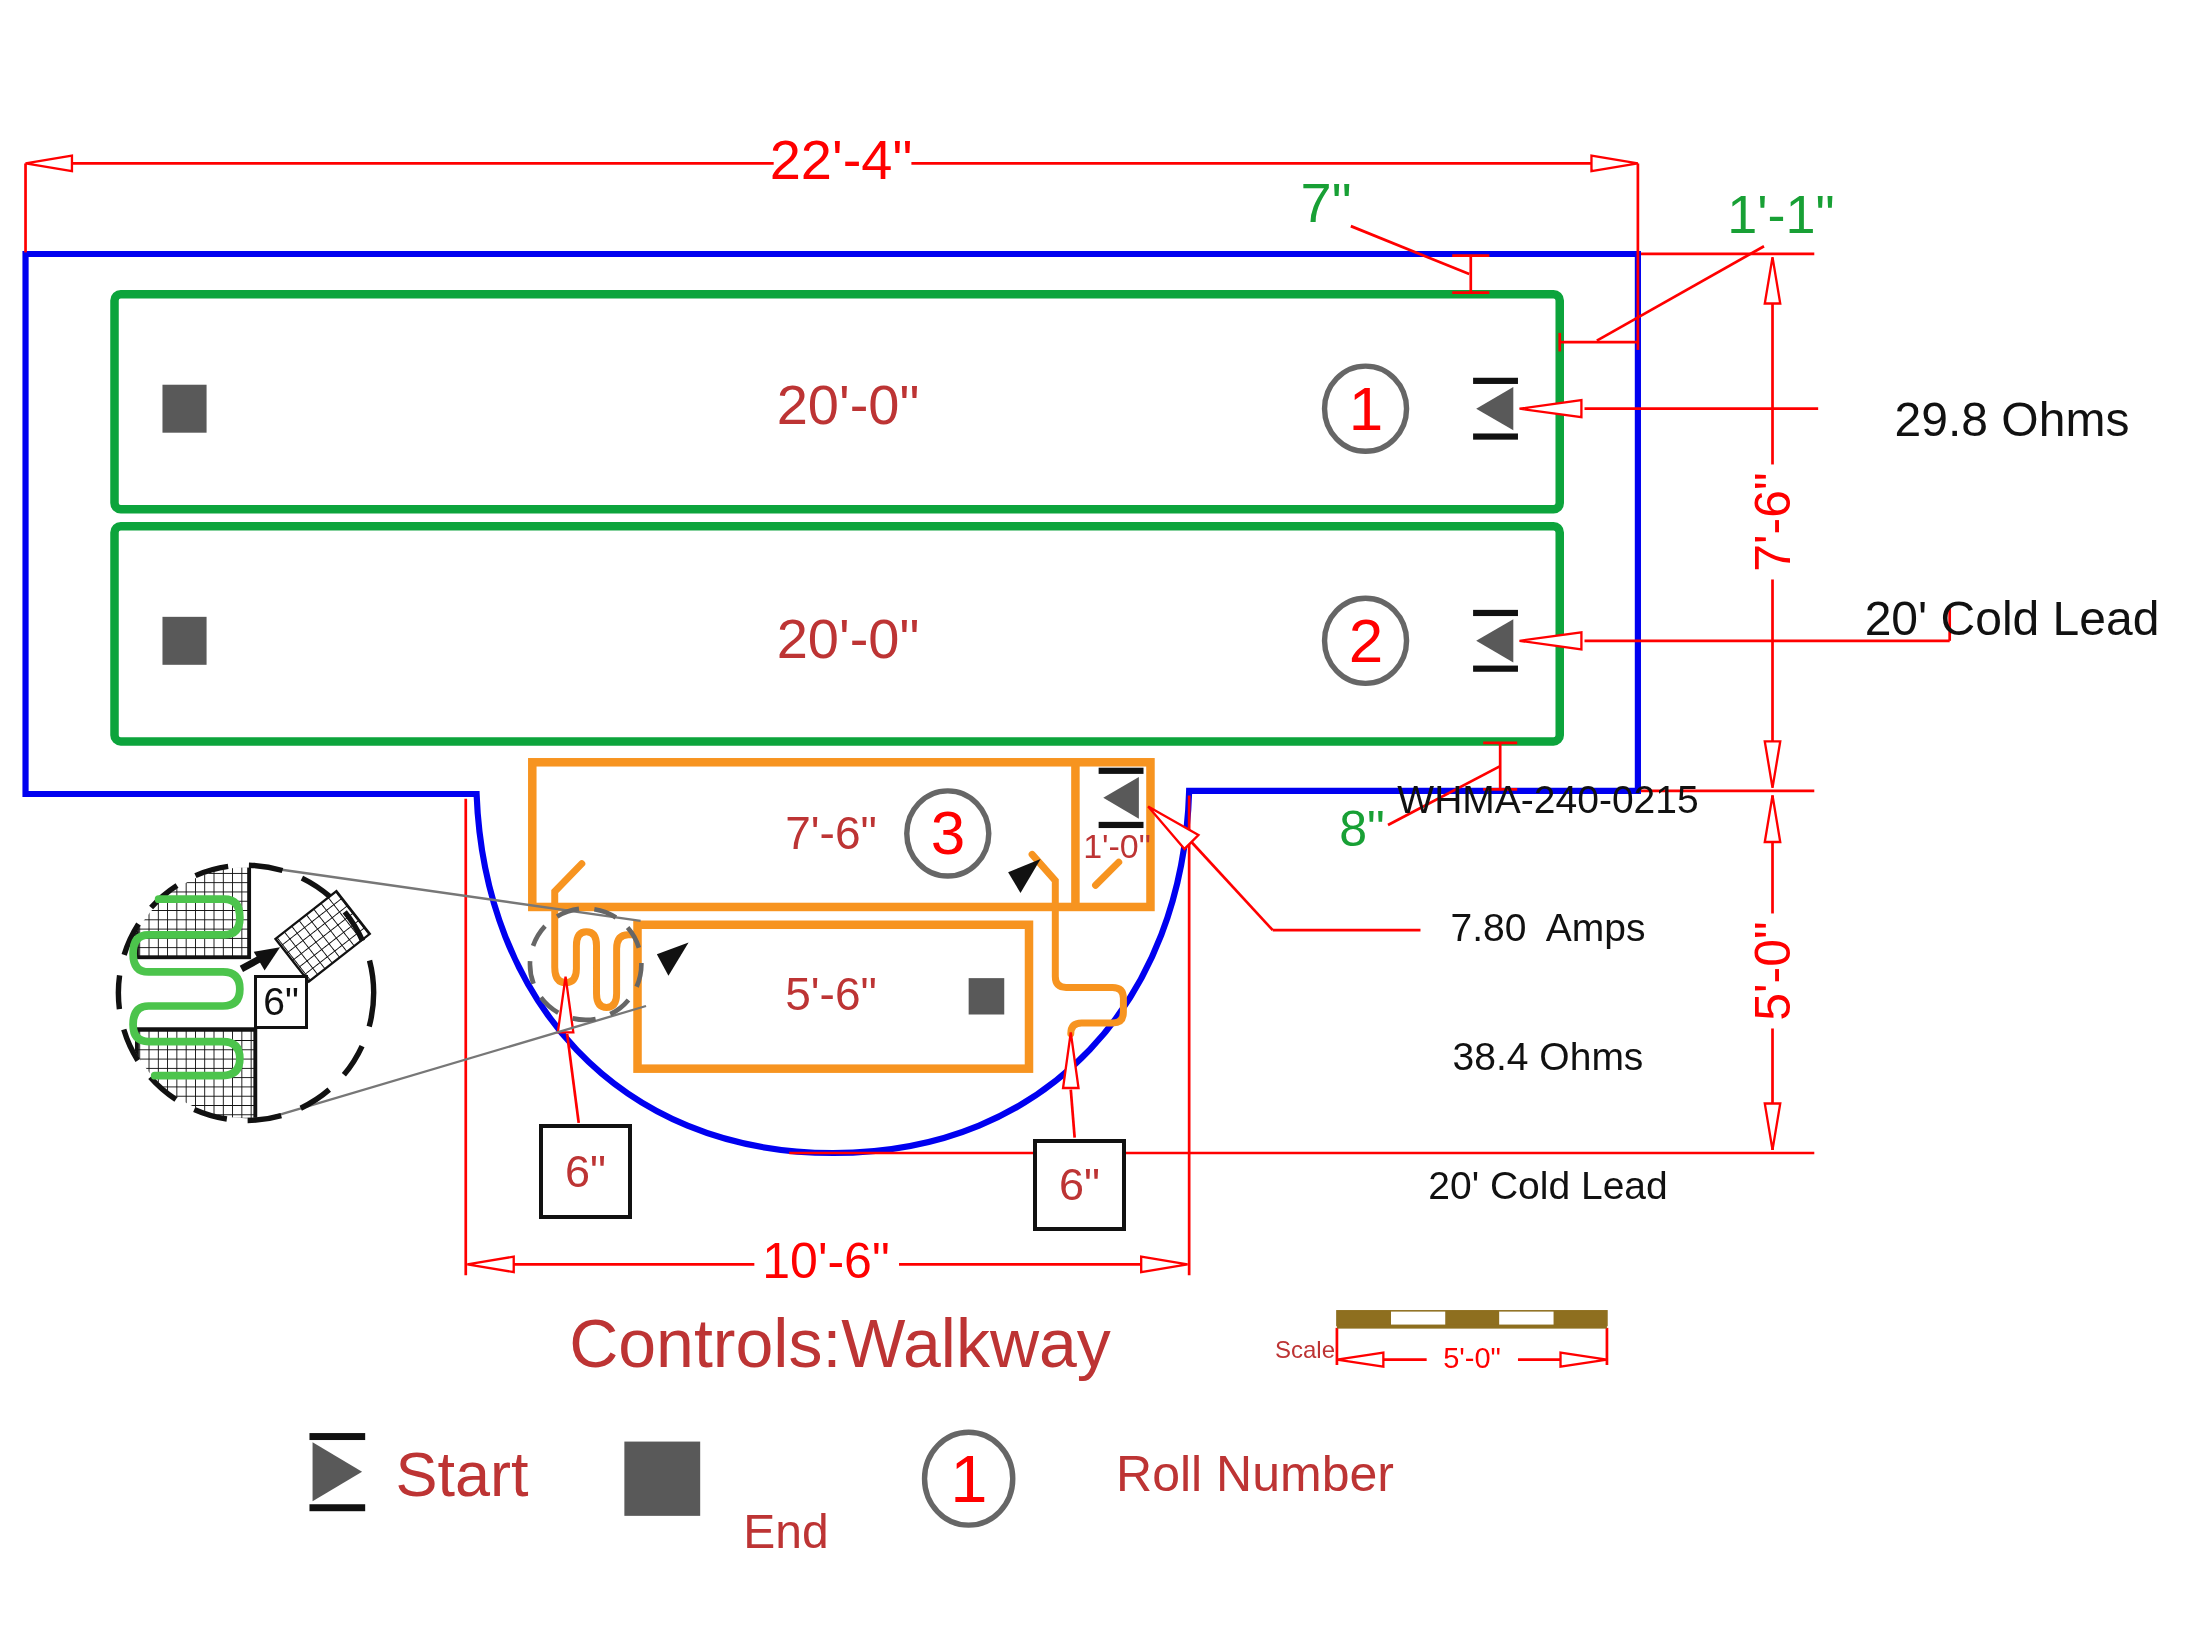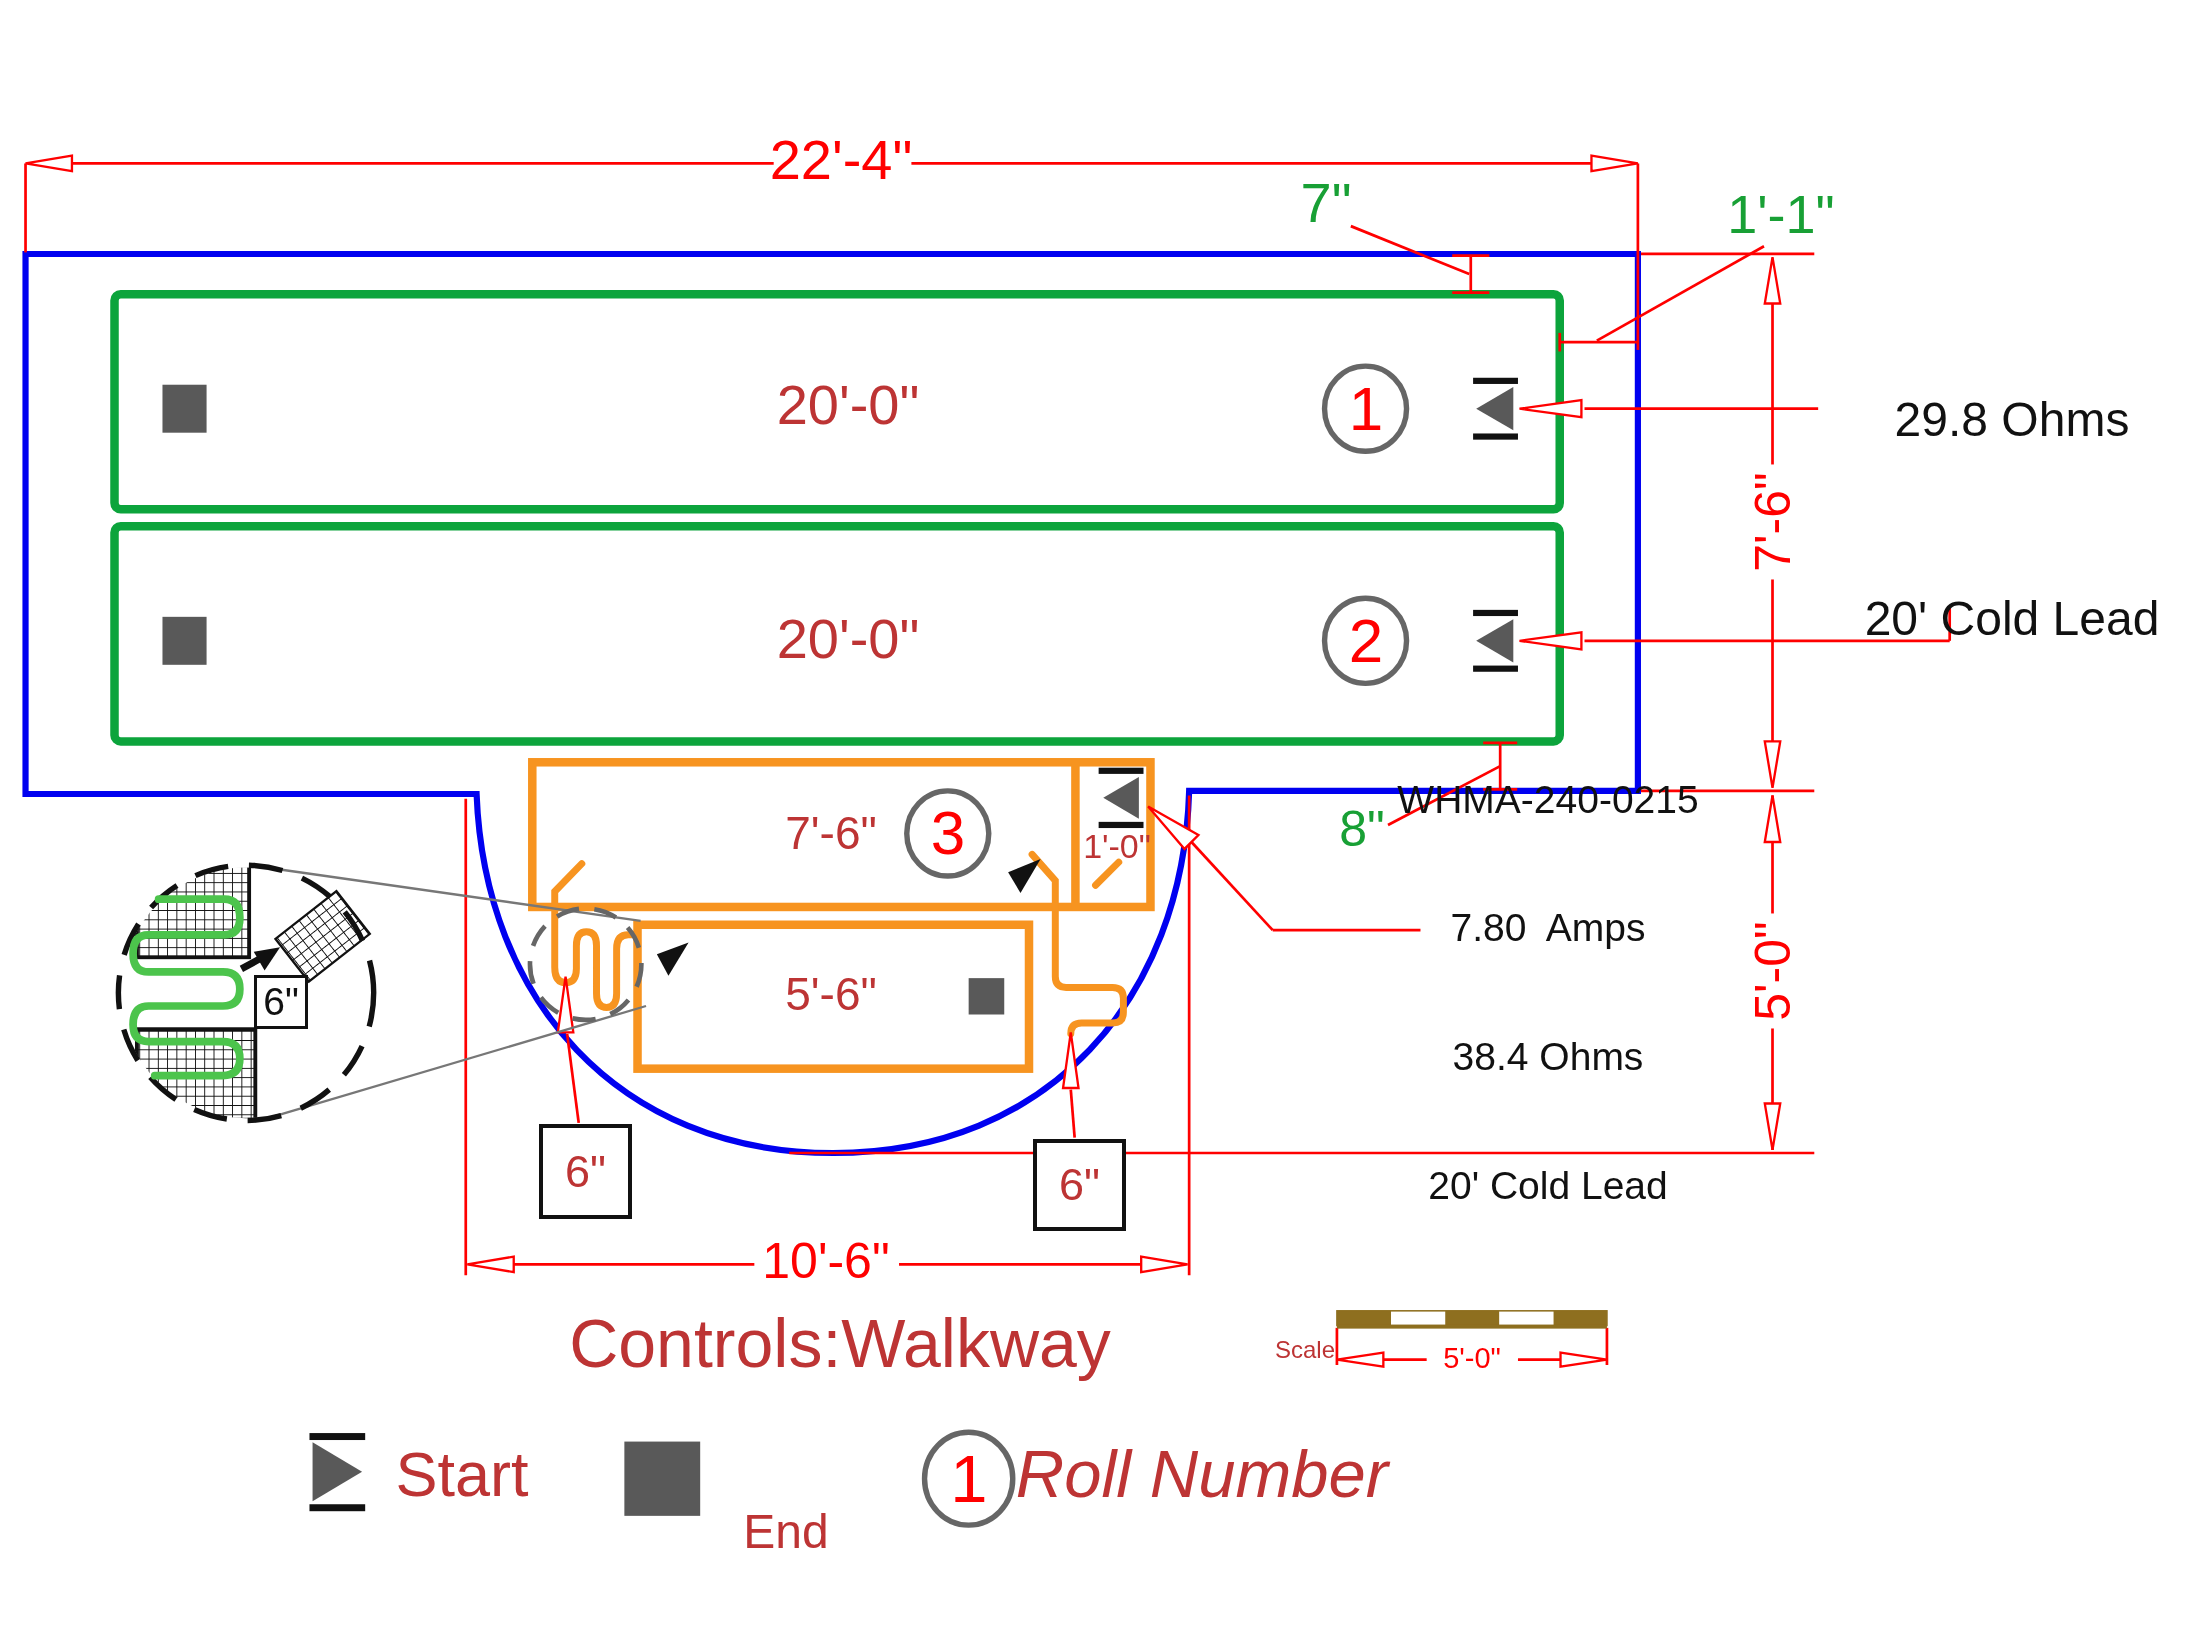--- a/index.html
+++ b/index.html
@@ -208,16 +208,16 @@
 </div>
 
 <div class="txt crimson" style="left:840px;top:1344px;font-size:68px;">Controls:Walkway</div>
 
 <div class="txt crimson" style="left:1305px;top:1334px;font-size:24px;margin-top:16px;">Scale</div>
 <div class="txt red" style="left:1472px;top:1358px;font-size:29px;">5'-0"</div>
 
 <div class="txt crimson" style="left:462px;top:1474px;font-size:63px;">Start</div>
 <div class="txt crimson" style="left:786px;top:1532px;font-size:48px;">End</div>
 <div class="txt red" style="left:969px;top:1479px;font-size:67px;">1</div>
-<div class="txt crimson" style="left:1202px;top:1474px;font-size:67px;font-style:italic;">Roll Number</div>
+<div class="txt crimson" style="left:1255px;top:1474px;font-size:50px;">Roll Number</div>
 
 </div>
 
 
 </body></html>

